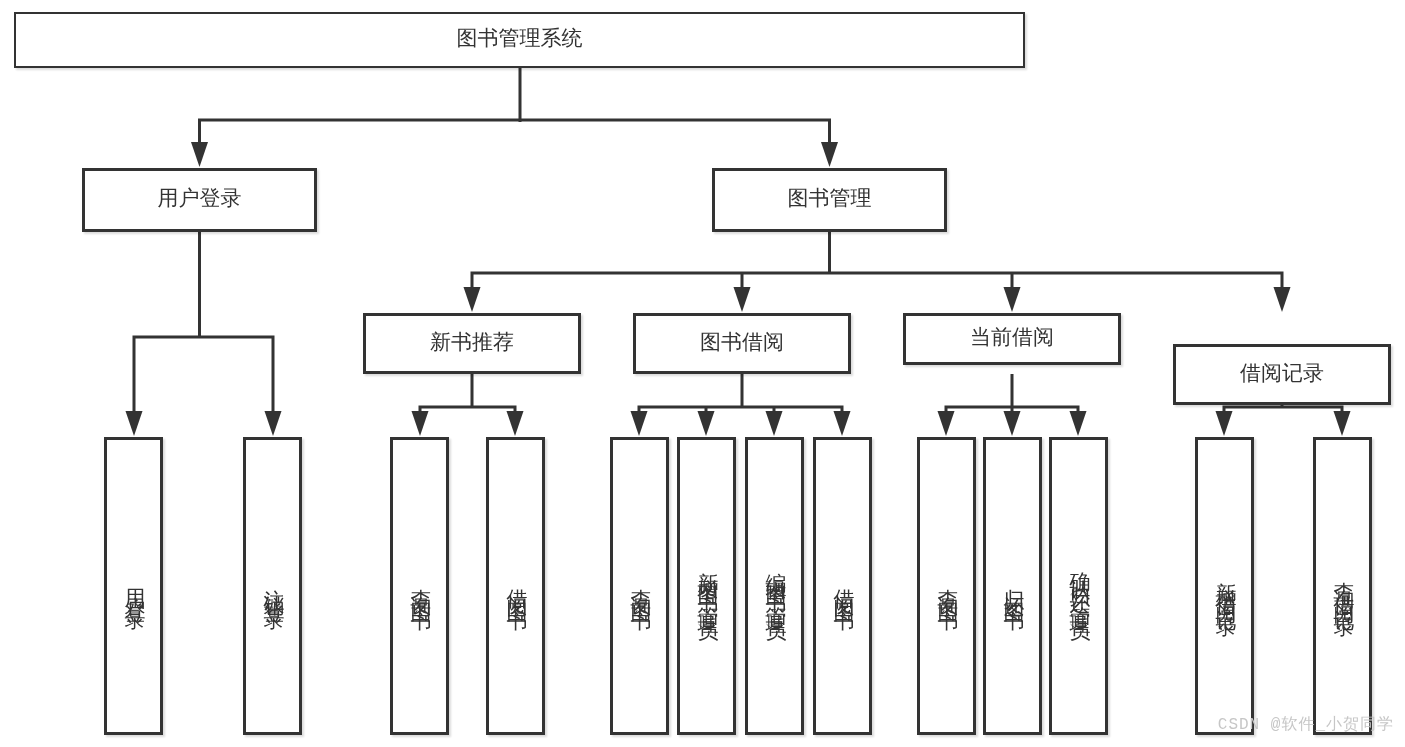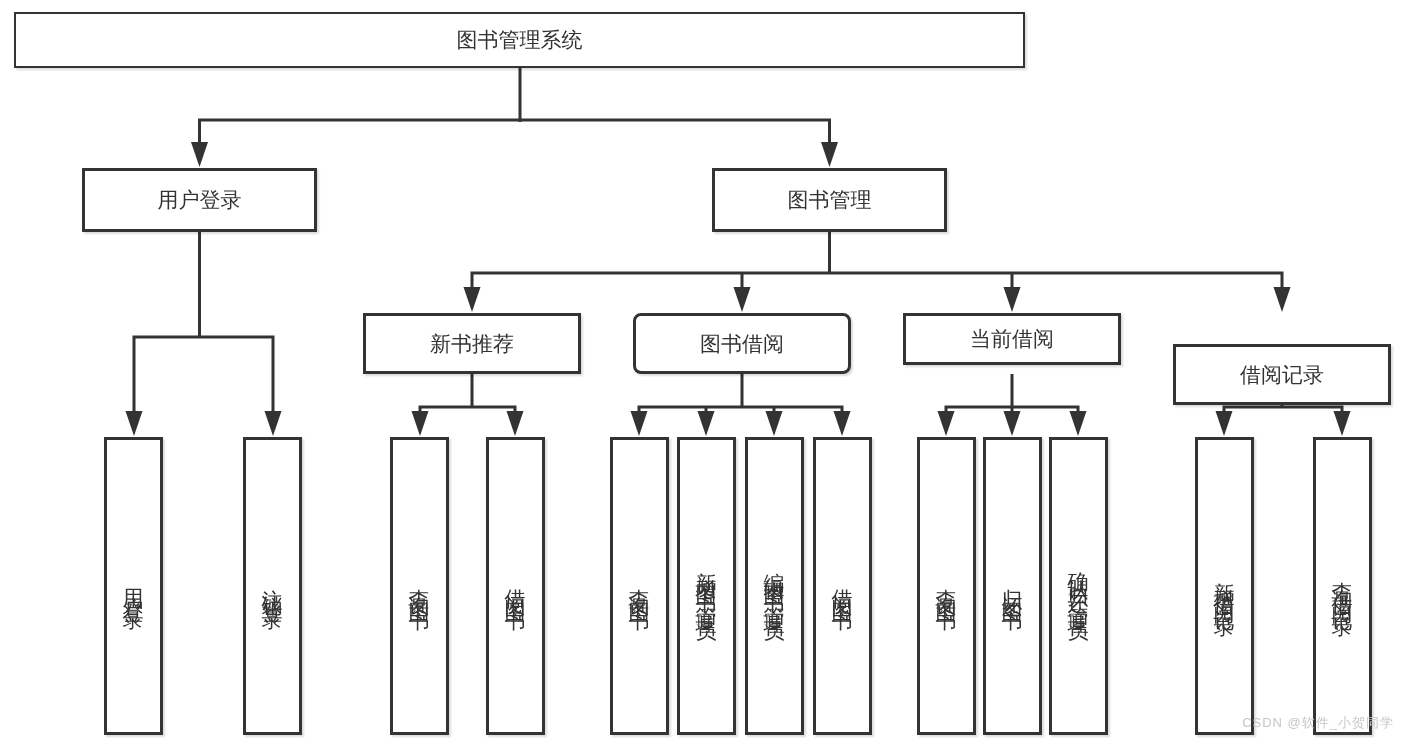--- a/index.html
+++ b/index.html
@@ -7,21 +7,21 @@
     --text:#333333;
     --box-bg:#ffffff;
     --page-bg:#ffffff;
     --watermark:#c6c6c6;
   }
   html,body{margin:0;padding:0;background:var(--page-bg);}
   .canvas{
     position:relative;
     width:1405px;height:747px;
     background:var(--page-bg);
-    font-family:Liberation Sans, sans-serif;
+    font-family:Liberation Mono, monospace;
     color:var(--text);
     overflow:hidden;
   }
   .connectors{position:absolute;left:0;top:0;}
   .connectors path{fill:none;stroke:var(--line);stroke-width:3;}
   .connectors polygon{fill:var(--line);stroke:none;}
   .box{
     position:absolute;box-sizing:border-box;
     background:var(--box-bg);
     border:3px solid var(--line);
@@ -34,21 +34,21 @@
   .vtext{
     writing-mode:vertical-rl;
     text-orientation:mixed;
     letter-spacing:7px;
     line-height:1.1;
     white-space:nowrap;
   }
   .watermark{
     position:absolute;
     right:11px;top:714px;
-    font-size:13px;
+    font-size:16px;
     letter-spacing:1px;
     color:var(--watermark);
   }
 </style>
 </head>
 <body>
 
 <div class="canvas">
 
   <svg class="connectors" width="1405" height="747" aria-hidden="true">
@@ -83,21 +83,21 @@
     <polygon points="1215.5,411 1232.5,411 1224,436"></polygon>
     <polygon points="1333.5,411 1350.5,411 1342,436"></polygon>
   </svg>
 
   <div class="box thin" style="left:14px;top:12px;width:1011px;height:56px;">图书管理系统</div>
 
   <div class="box" style="left:82px;top:168px;width:235px;height:64px;">用户登录</div>
   <div class="box" style="left:712px;top:168px;width:235px;height:64px;">图书管理</div>
 
   <div class="box" style="left:363px;top:313px;width:218px;height:61px;">新书推荐</div>
-  <div class="box" style="left:633px;top:313px;width:218px;height:61px;border-radius:8px;">图书借阅</div>
+  <div class="box" style="left:633px;top:313px;width:218px;height:61px;">图书借阅</div>
   <div class="box" style="left:903px;top:313px;width:218px;height:52px;">当前借阅</div>
   <div class="box" style="left:1173px;top:313px;width:218px;height:61px;margin-top:31px;">借阅记录</div>
 
   <div class="box" style="left:104px;top:437px;width:59px;height:298px;">
     <span class="vtext">用户登录</span>
   </div>
   <div class="box" style="left:243px;top:437px;width:59px;height:298px;">
     <span class="vtext">注销登录</span>
   </div>
 

